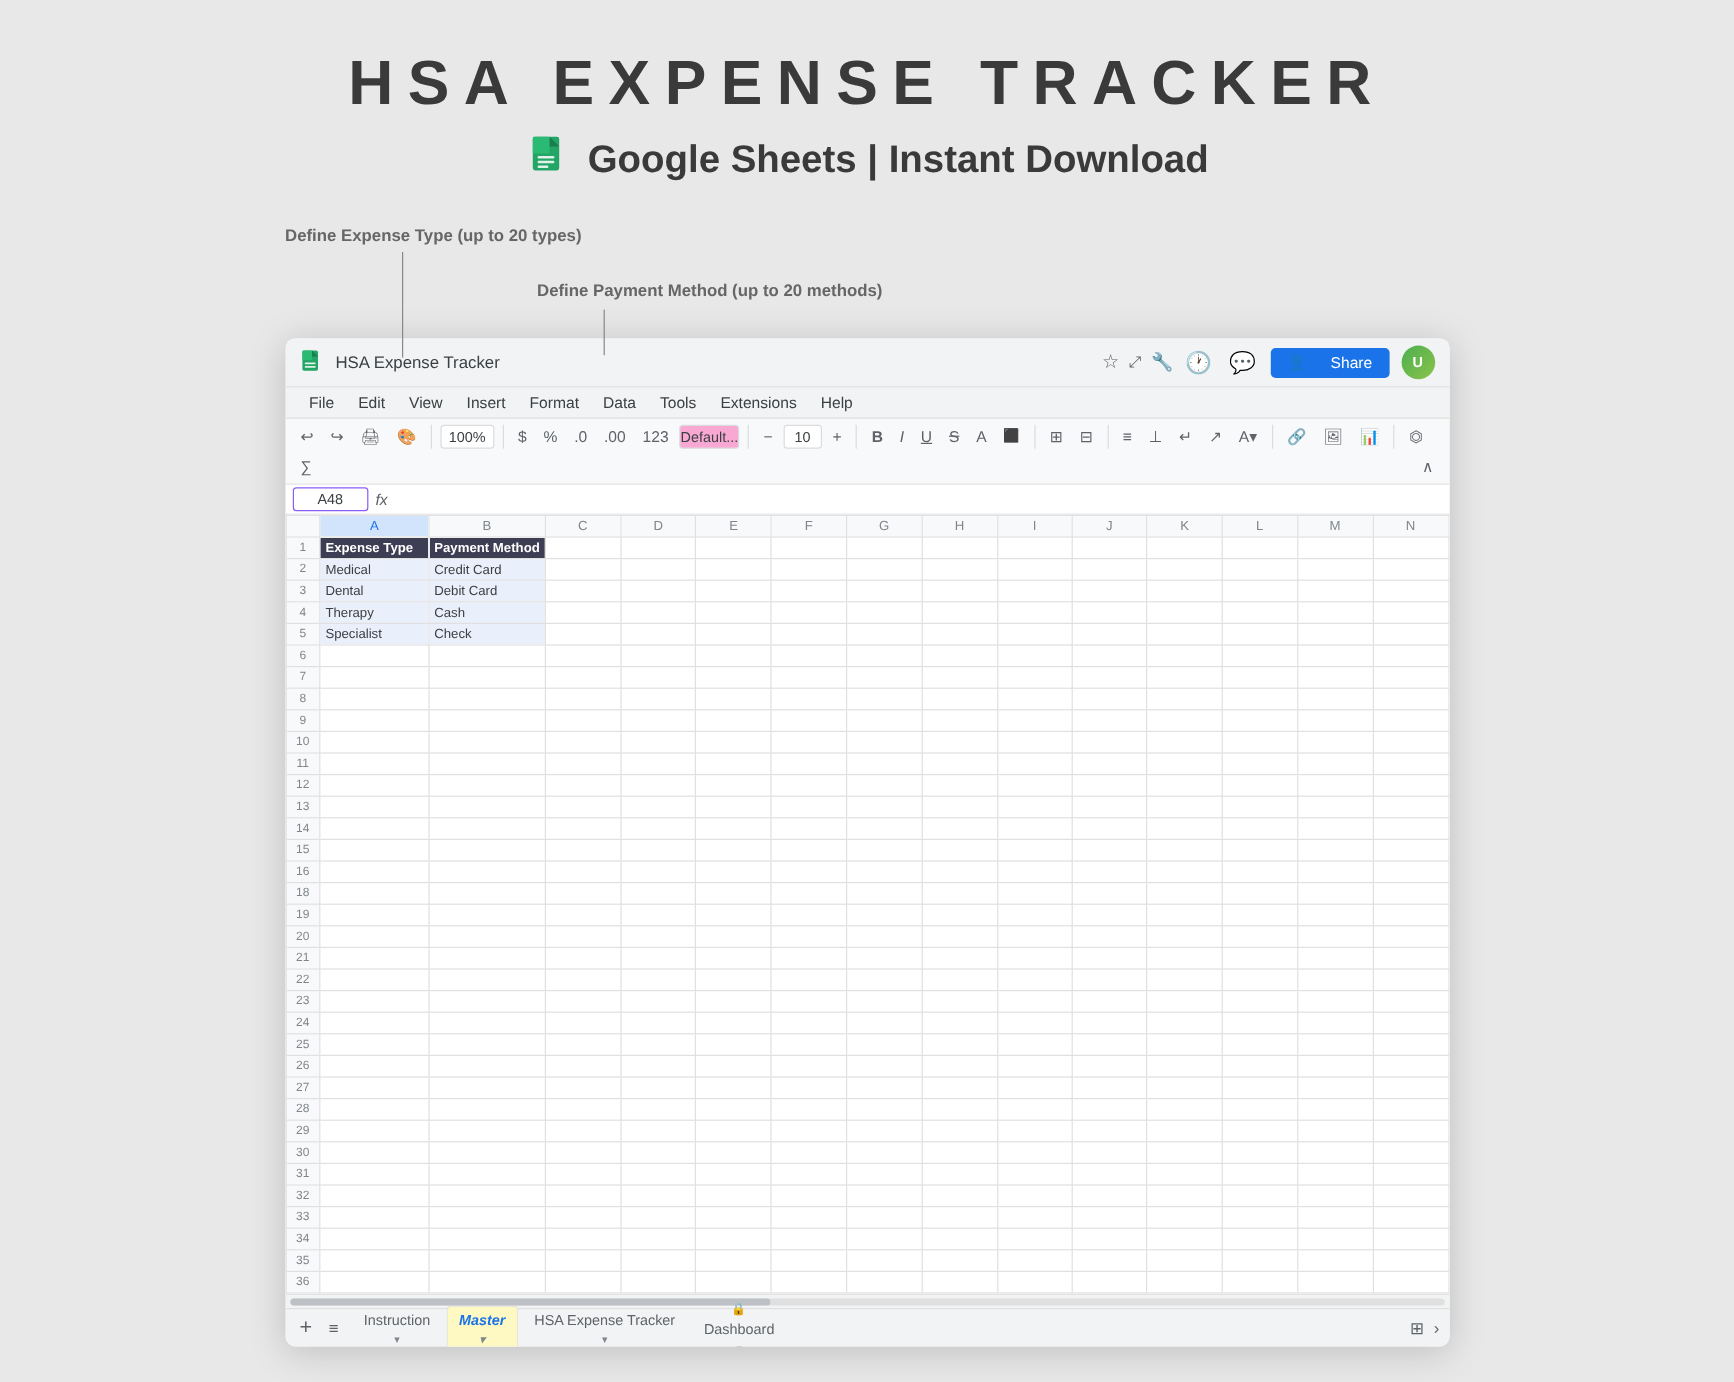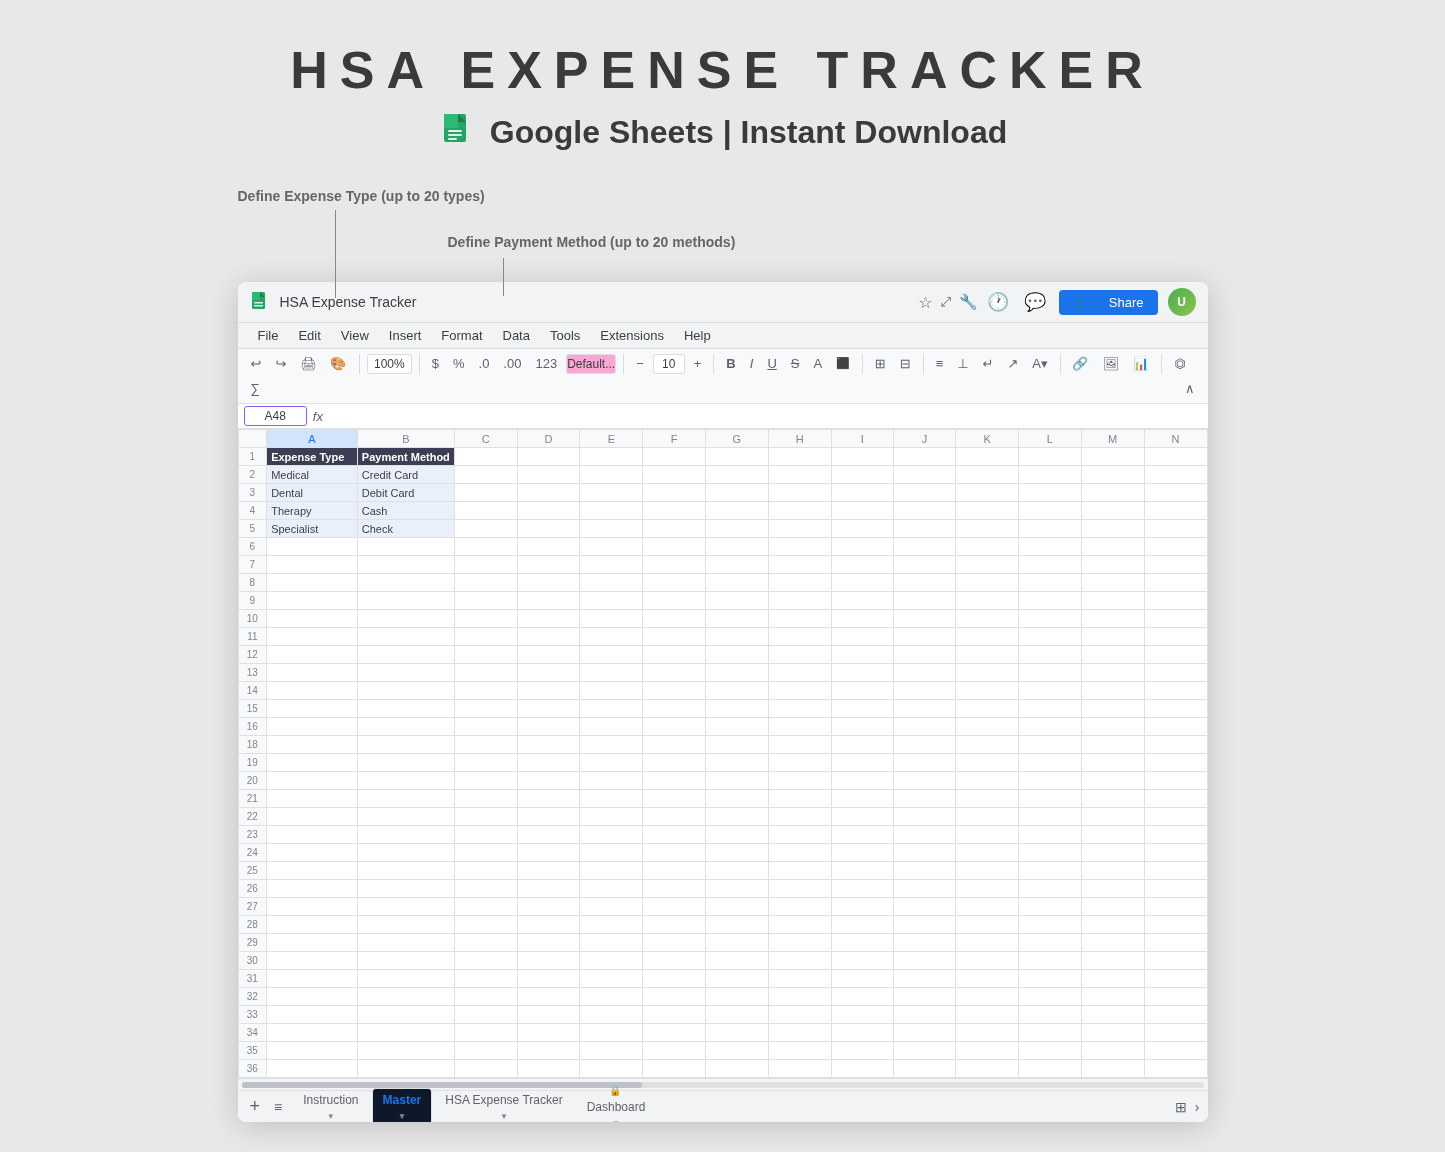--- a/index.html
+++ b/index.html
@@ -347,25 +347,26 @@
       padding: 4px 10px;
       border-radius: 4px 4px 0 0;
       cursor: pointer;
       display: flex;
       align-items: center;
       gap: 4px;
       border: 1px solid transparent;
       flex-direction: column;
     }
     .sheet-tab.active {
-      background: #0f172a;
+      background: #fef9c3;
       color: #1a73e8;
       font-weight: 600;
       border: 1px solid #e0e0e0;
       border-bottom: 1px solid white;
+      font-style: italic;
     }
     .sheet-tab .tab-arrow {
       font-size: 9px;
       color: #80868b;
     }
     .sheet-tab .lock-icon {
       font-size: 10px;
     }
     .tab-right {
       margin-left: auto;

